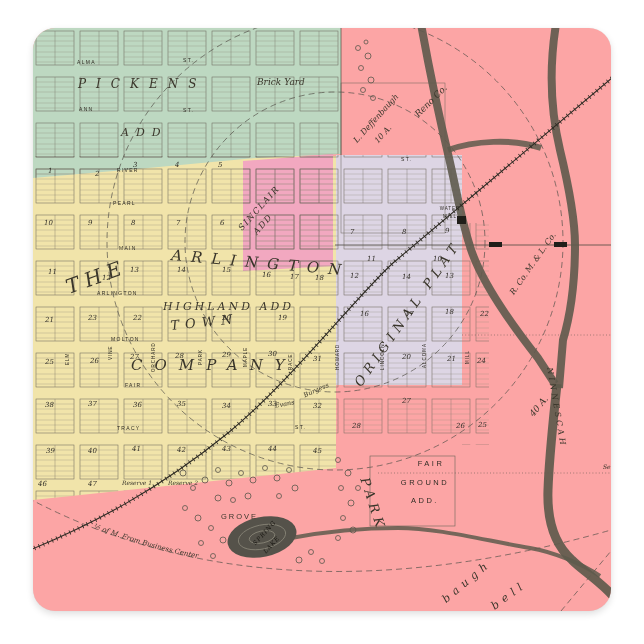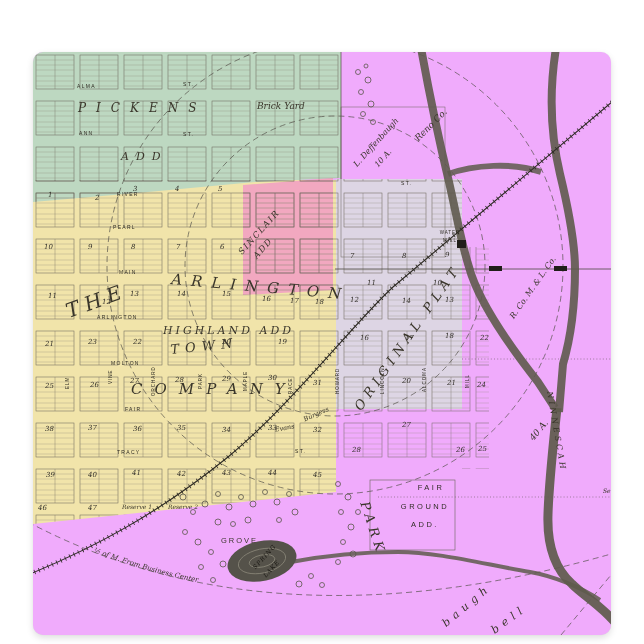--- a/index.html
+++ b/index.html
@@ -1,21 +1,20 @@
 <!DOCTYPE html>
 <html><head>
 <meta charset="utf-8">
 <style>
   html,body{margin:0;padding:0;background:#ffffff;width:644px;height:644px;overflow:hidden;}
   #canvas{position:relative;width:644px;height:644px;background:#ffffff;font-family:"Liberation Sans",sans-serif;}
   #sticker{
     position:absolute;left:33px;top:28px;width:578px;height:583px;
-    background:#f0abfc;border-radius:10px;overflow:hidden;
+    background:#fca5a5;border-radius:22px;overflow:hidden;
     box-shadow:0 3px 7px rgba(0,0,0,0.13), 0 0 1px rgba(0,0,0,0.08);
-    margin-top:24px;
   }
   svg{display:block;}
   text{font-family:"DejaVu Serif","Liberation Serif",serif;fill:#3a362b;}
   .st  {font-family:"Liberation Sans",sans-serif;font-size:5px;letter-spacing:1.3px;fill:#2f2c24;}
   .st4 {font-family:"Liberation Sans",sans-serif;font-size:4.5px;letter-spacing:1px;fill:#2f2c24;}
   .blknum{font-size:7px;font-style:italic;fill:#33302a;}
   .bigTHE{font-size:20px;font-style:italic;letter-spacing:6px;}
   .bigARL{font-size:15px;font-style:italic;letter-spacing:9px;}
   .bigCOM{font-size:15px;font-style:italic;letter-spacing:12px;}
   .bigTWN{font-size:13px;font-style:italic;letter-spacing:6px;}

